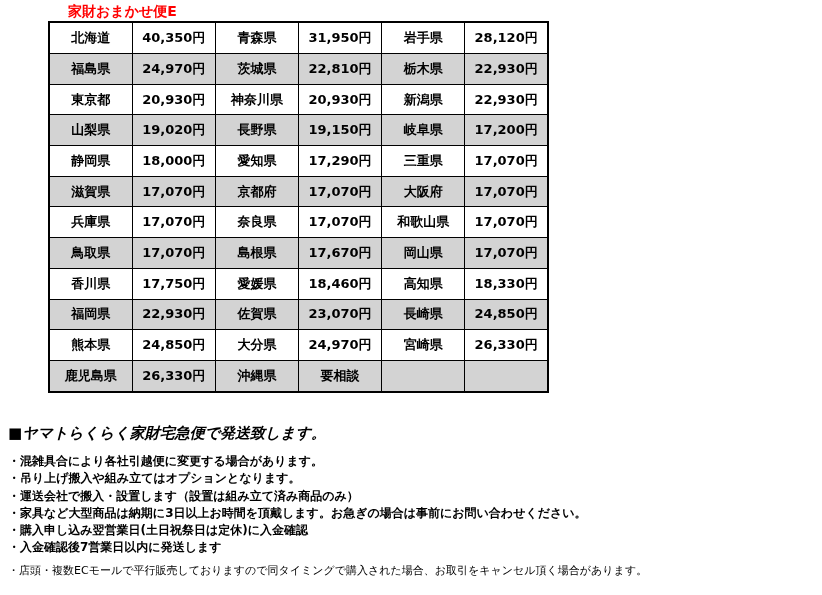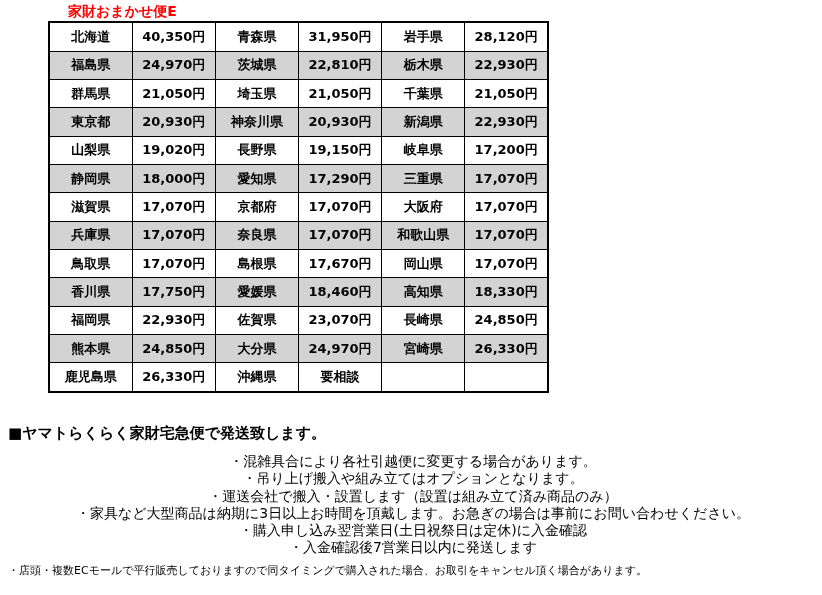--- a/index.html
+++ b/index.html
@@ -49,27 +49,27 @@
   .notes {
     position: absolute;
     left: 8px; top: 424px;
     width: 810px;
   }
   .notes-heading {
     font-size: 15px;
     font-weight: bold;
     margin-bottom: 10px;
     white-space: nowrap;
+    font-style: italic;
   }
   .note-line {
-    font-size: 14px;
-    font-weight: normal;
+    font-size: 12px;
+    font-weight: bold;
     line-height: 17.3px;
     white-space: nowrap;
-    text-align: center;
   }
   .footnote {
     margin-top: 6px;
     font-size: 11px;
     font-weight: normal;
     white-space: nowrap;
   }
 </style>
 </head>
 <body>
@@ -88,28 +88,20 @@
           <td>岩手県</td>
           <td>28,120円</td>
         </tr>
         <tr>
           <td>福島県</td>
           <td>24,970円</td>
           <td>茨城県</td>
           <td>22,810円</td>
           <td>栃木県</td>
           <td>22,930円</td>
-        </tr>
-        <tr>
-          <td>群馬県</td>
-          <td>21,050円</td>
-          <td>埼玉県</td>
-          <td>21,050円</td>
-          <td>千葉県</td>
-          <td>21,050円</td>
         </tr>
         <tr>
           <td>東京都</td>
           <td>20,930円</td>
           <td>神奈川県</td>
           <td>20,930円</td>
           <td>新潟県</td>
           <td>22,930円</td>
         </tr>
         <tr>

